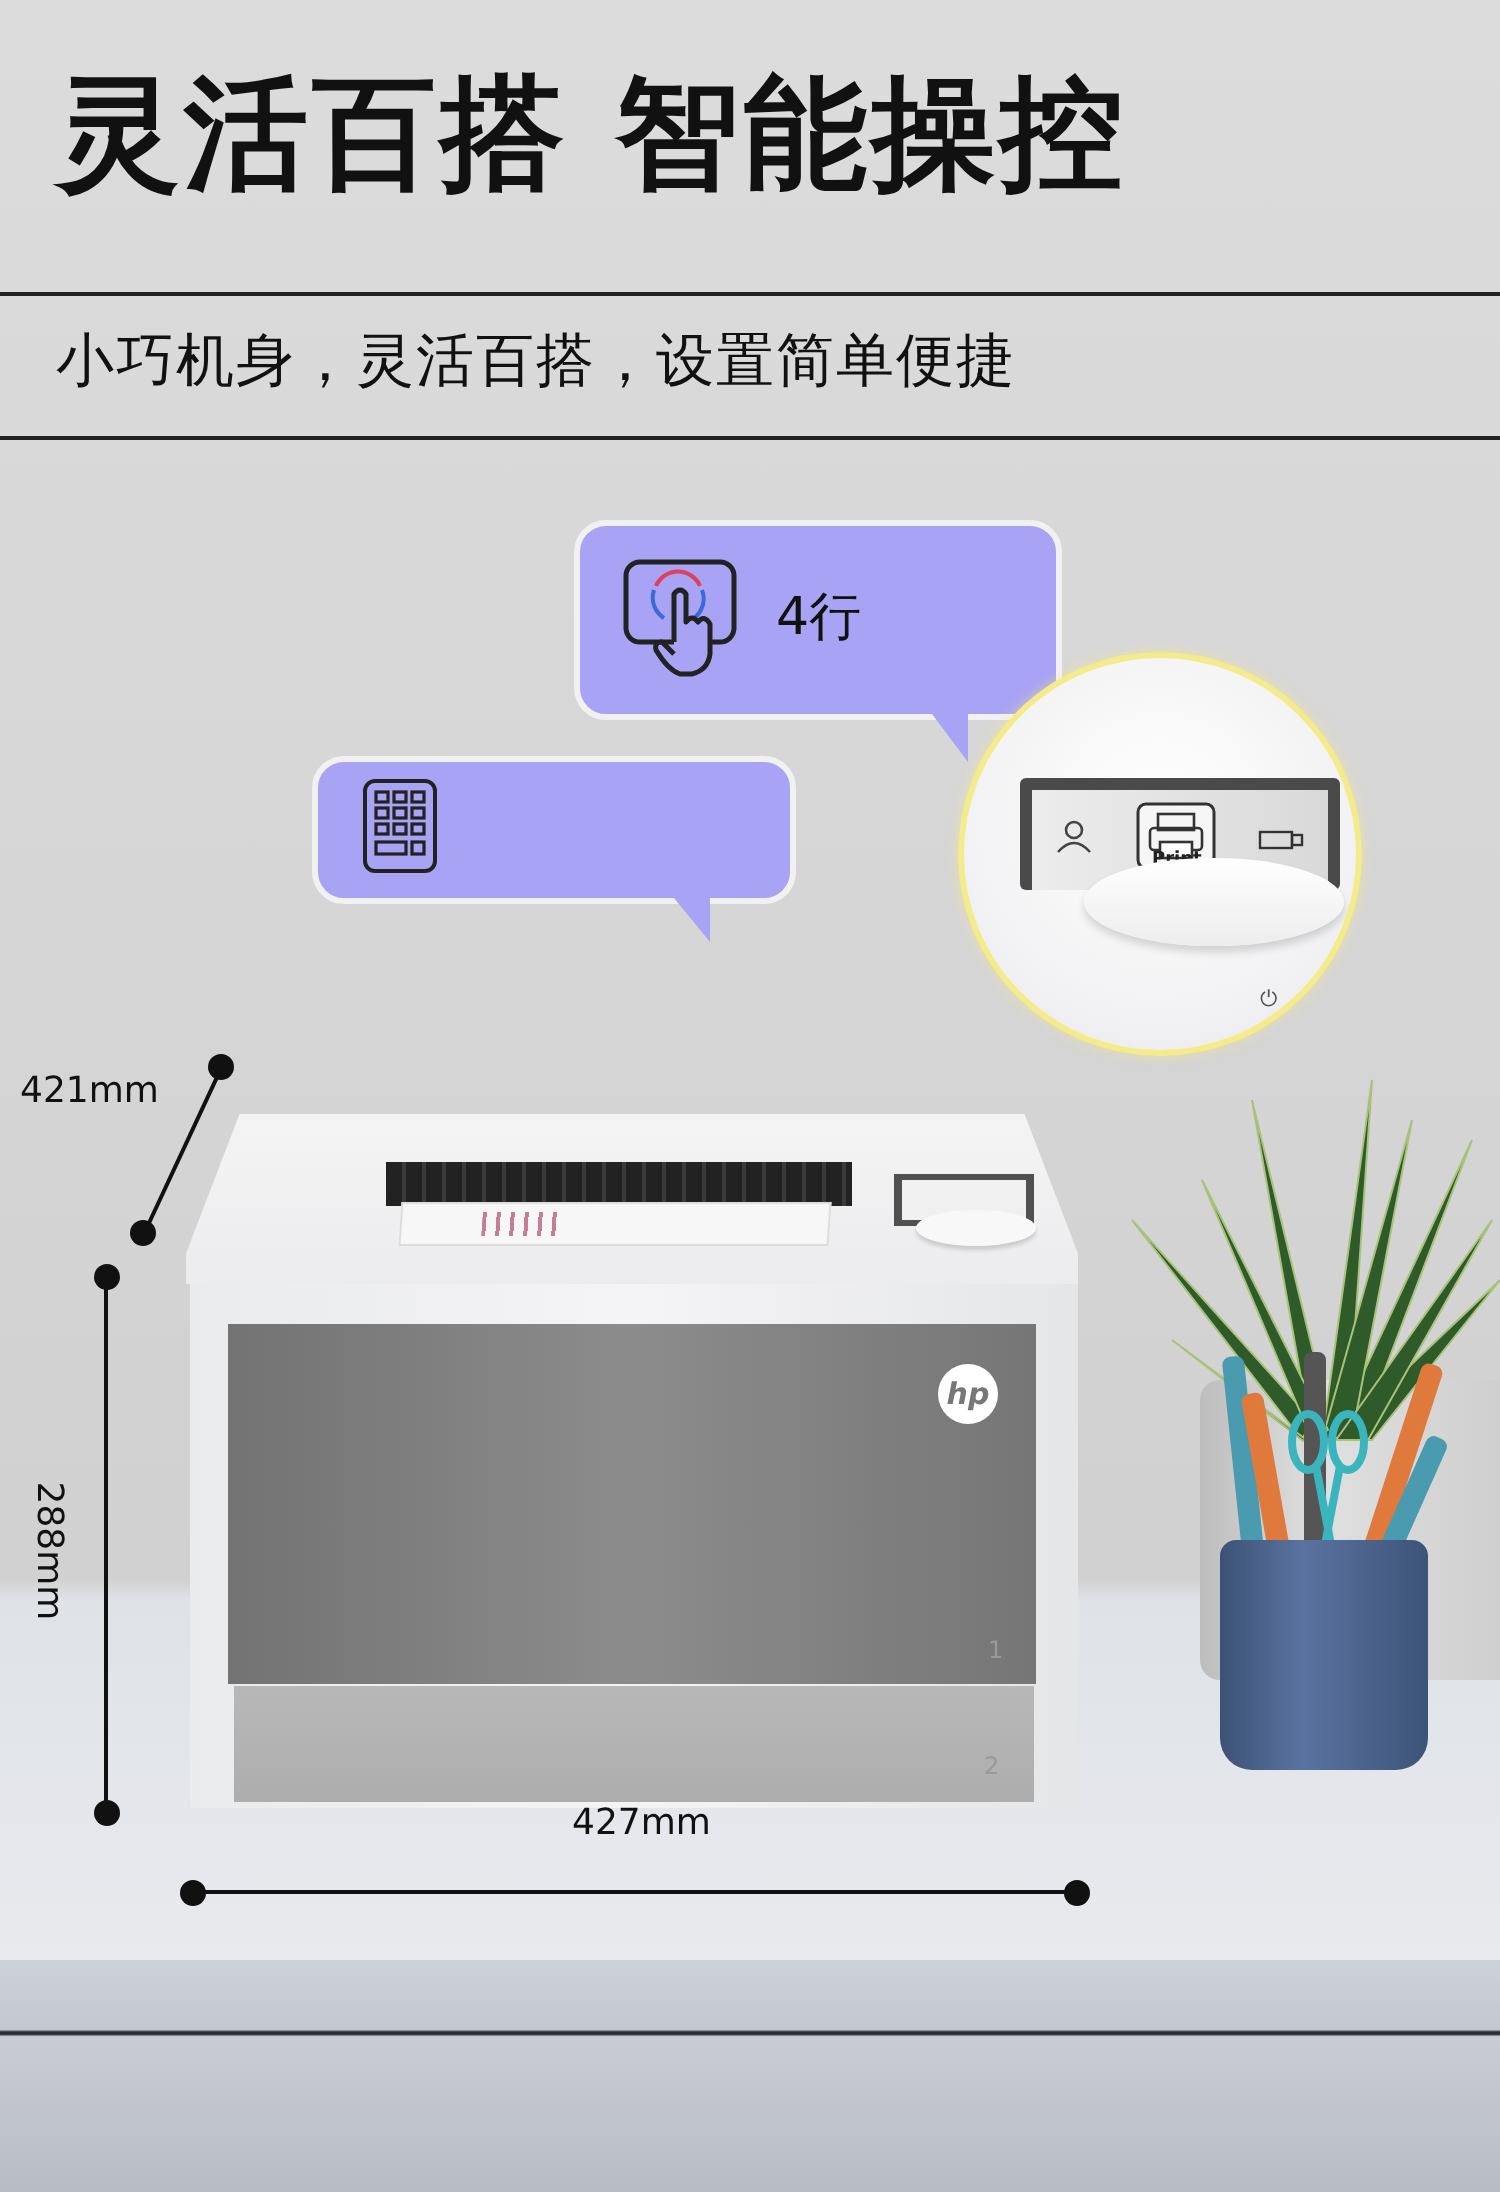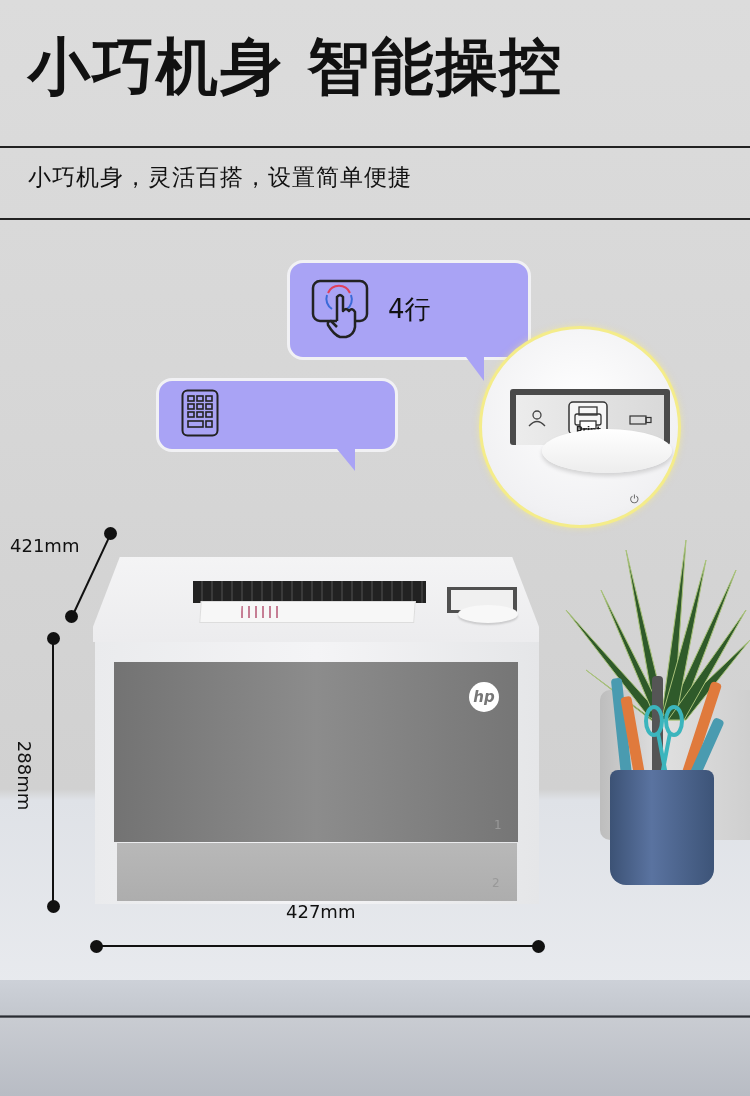--- a/index.html
+++ b/index.html
@@ -2,21 +2,21 @@
 <html><head>
 <meta charset="utf-8">
 <style>
   * { box-sizing: border-box; margin: 0; padding: 0; }
   body { width: 750px; height: 1096px; overflow: hidden; font-family: "DejaVu Sans", sans-serif; background: #d9d9d9; }
   .page { position: relative; width: 750px; height: 1096px; overflow: hidden;
     background: linear-gradient(180deg, #dcdcdc 0%, #d6d6d6 40%, #d1d1d1 72%, #dfe2e7 73%, #e8eaee 90%); }
 
   .title { position: absolute; left: 28px; top: 36px; font-size: 62px; font-weight: bold; color: #111; letter-spacing: 2px; line-height: 1; }
   .rule { position: absolute; left: 0; width: 750px; height: 2px; background: #222; }
-  .subtitle { position: absolute; left: 28px; top: 166px; font-size: 23px; color: #111; letter-spacing: 1px; line-height: 1; }
+  .subtitle { position: absolute; left: 28px; top: 166px; font-size: 29px; color: #111; letter-spacing: 1px; line-height: 1; }
 
   
   .bubble { position: absolute; background: #a9a3f5; border: 3px solid #f1f1f4; border-radius: 16px; display: flex; align-items: center; color: #111; }
   .bubble .tail { position: absolute; width: 0; height: 0; }
   .bubble-lcd { left: 287px; top: 260px; width: 244px; height: 100px; }
   .bubble-lcd .tail { right: 44px; bottom: -24px; border-left: 18px solid transparent; border-right: 0 solid transparent; border-top: 24px solid #a9a3f5; }
   .bubble-pin { left: 156px; top: 378px; width: 242px; height: 74px; }
   .bubble-pin .tail { right: 40px; bottom: -22px; border-left: 18px solid transparent; border-top: 22px solid #a9a3f5; }
   .bubble .text { font-size: 26px; line-height: 1.2; }
   .bubble-lcd .icon { margin-left: 20px; margin-right: 16px; }
@@ -57,21 +57,21 @@
   
   .plant-pot { position: absolute; left: 600px; top: 690px; width: 150px; height: 150px; background: linear-gradient(90deg,#bdbdbd,#e0e0e0 40%,#cfcfcf); border-radius: 10px 0 0 10px; }
   .cup { position: absolute; left: 610px; top: 770px; width: 104px; height: 115px; background: linear-gradient(90deg,#3c5275,#5a73a0 40%,#3d5478); border-radius: 8px 8px 16px 16px; }
   .pen { position: absolute; width: 11px; border-radius: 4px; }
 </style>
 </head>
 <body>
 
 <div class="page">
 
-  <div class="title">小巧机身  智能操控</div>
+  <div class="title">灵活百搭  智能操控</div>
   <div class="rule" style="top:146px"></div>
   <div class="subtitle">小巧机身，灵活百搭，设置简单便捷</div>
   <div class="rule" style="top:218px"></div>
 
   <div class="bubble bubble-lcd">
     <span class="icon">
       <svg width="62" height="62" viewBox="0 0 62 62">
         <rect x="3" y="4" width="54" height="40" rx="7" fill="none" stroke="#222" stroke-width="2.5"></rect>
         <path d="M18 16 A12 12 0 0 1 40 16" fill="none" stroke="#e0405a" stroke-width="2"></path>
         <path d="M17 18 A12 12 0 0 0 22 32" fill="none" stroke="#3a6ad8" stroke-width="2"></path>

